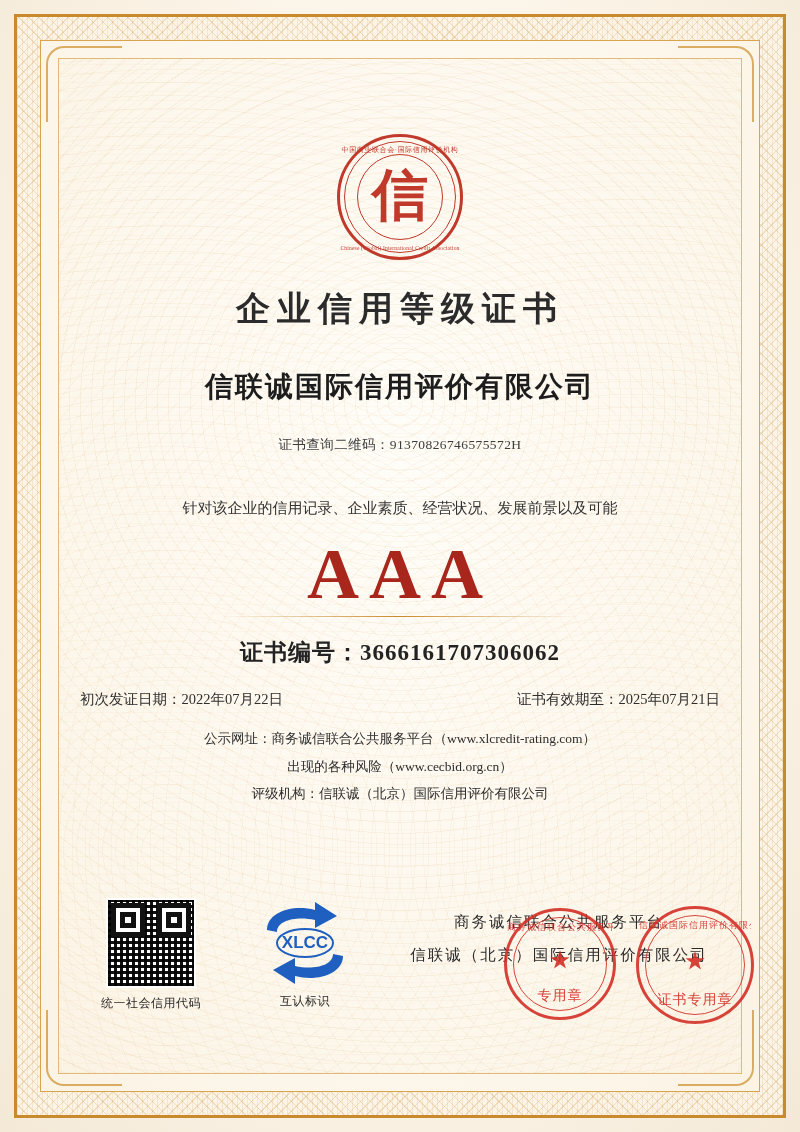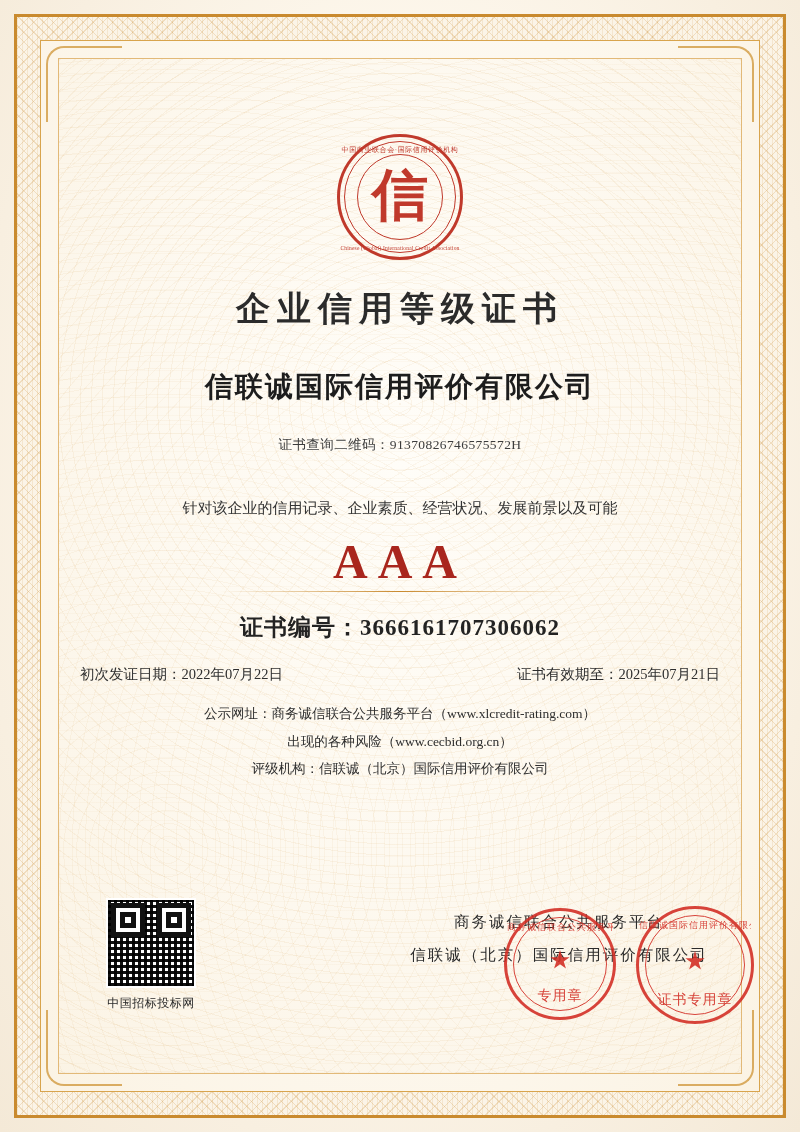--- a/index.html
+++ b/index.html
@@ -147,21 +147,21 @@
   .statement {
     margin: 40px auto 0;
     width: 520px;
     font-size: 15px;
     line-height: 1.9;
     color: #333;
     text-align: center;
   }
   .grade {
     margin-top: 14px;
-    font-size: 48px;
+    font-size: 72px;
     font-weight: bold;
     letter-spacing: 10px;
     color: #a9261d;
     font-family: "Liberation Serif", "DejaVu Serif", serif;
     line-height: 1.05;
   }
   .grade-rule {
     width: 360px;
     height: 1px;
     margin: 4px auto 0;
@@ -350,23 +350,34 @@
     <div class="info">
       <div>公示网址：商务诚信联合公共服务平台（www.xlcredit-rating.com）</div>
       <div>出现的各种风险（www.cecbid.org.cn）</div>
       <div>评级机构：信联诚（北京）国际信用评价有限公司</div>
     </div>
 
     <div class="footer">
 
       <div class="qr-block">
         <div class="qr"></div>
-        <div class="qr-caption">中国招标投标网</div>
-      </div>
-
+        <div class="qr-caption">统一社会信用代码</div>
+      </div>
+
+      <div class="xlcc-block">
+        <div class="xlcc">
+          <svg width="104" height="86" viewBox="0 0 104 86" aria-hidden="true">
+            <path d="M14 30 C14 12, 40 4, 62 10 L62 2 L84 16 L62 28 L62 20 C44 16, 24 20, 24 32 Z" fill="#1f5fbf"></path>
+            <path d="M90 56 C90 74, 64 82, 42 76 L42 84 L20 70 L42 58 L42 66 C60 70, 80 66, 80 54 Z" fill="#1f5fbf"></path>
+            <ellipse cx="52" cy="43" rx="28" ry="14" fill="none" stroke="#1f5fbf" stroke-width="2"></ellipse>
+            <text x="52" y="48" text-anchor="middle" font-family="Liberation Sans, sans-serif" font-size="17" font-weight="bold" fill="#1f5fbf">XLCC</text>
+          </svg>
+        </div>
+        <div class="xlcc-caption">互认标识</div>
+      </div>
 
       <div class="signature">
         <div>商务诚信联合公共服务平台</div>
         <div>信联诚（北京）国际信用评价有限公司</div>
       </div>
 
       <div class="stamp" id="stamp-a">
         <div class="inner-ring"></div>
         <div class="arc-label">商务诚信联合公共服务平台</div>
         <div class="star">★</div>

